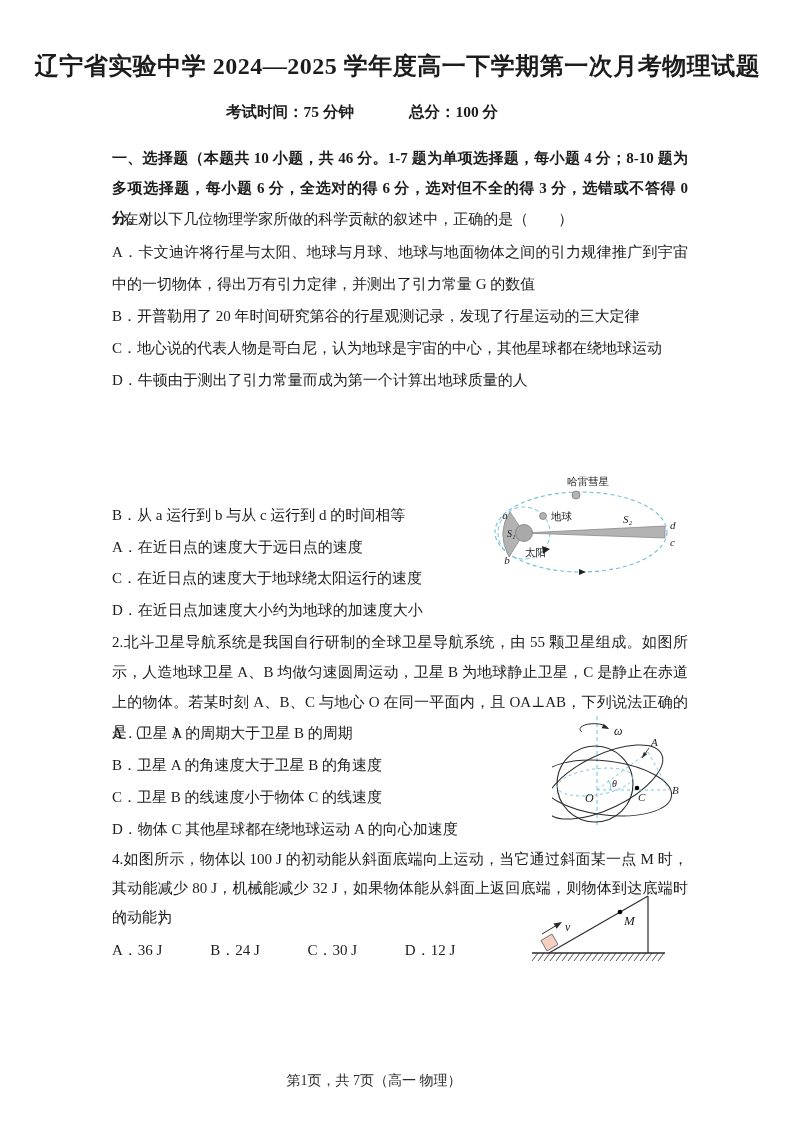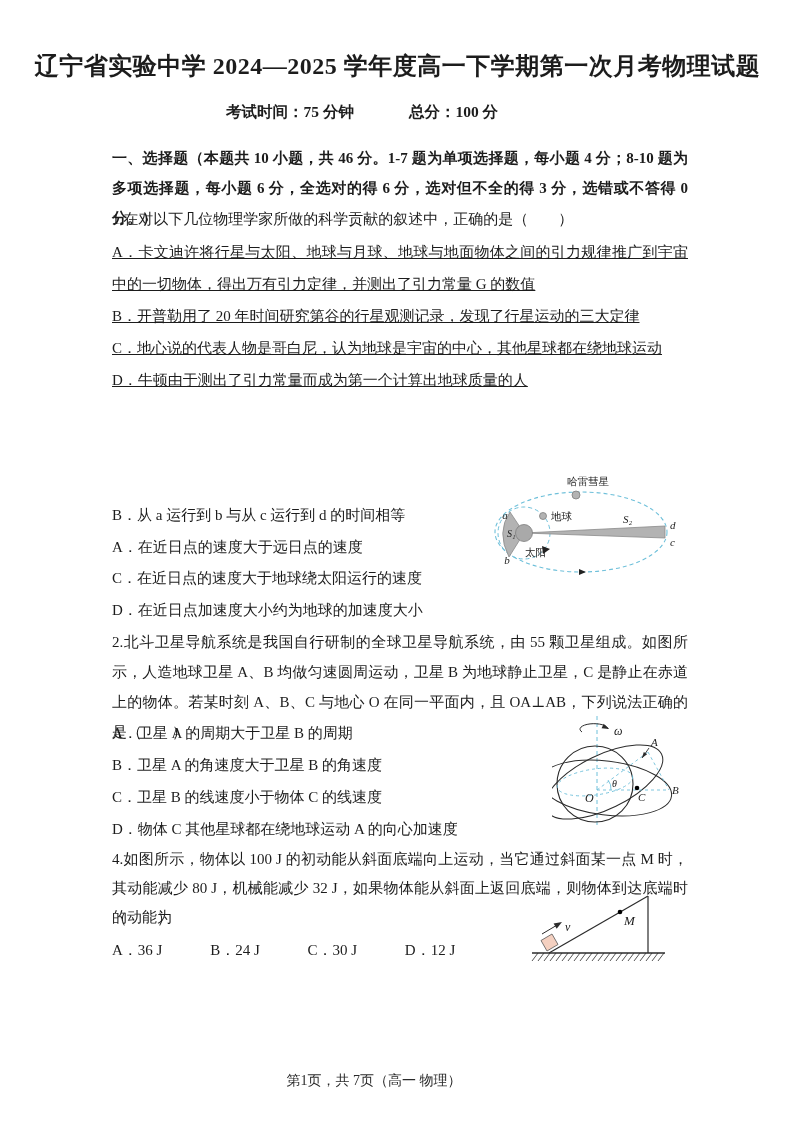--- a/index.html
+++ b/index.html
@@ -8,21 +8,21 @@
     background:#ffffff; overflow:hidden;
     font-family:"Liberation Serif","DejaVu Serif",serif; color:#1c1c1c;
   }
   .abs { position:absolute; }
   .title { left:0; top:50px; width:795px; text-align:center; font-size:24px; font-weight:bold; letter-spacing:0.5px; }
   .info  { left:0; top:102px; width:724px; text-align:center; font-size:15.5px; font-weight:bold; }
   .info span + span { margin-left:55px; }
   .blk { left:112px; width:576px; font-size:15px; text-align:justify; line-height:31px; }
   .section { top:143px; line-height:30px; font-weight:bold; }
   .q1s { top:204px; line-height:30px; }
-  .q1o { top:236px; line-height:32px;text-decoration:underline; }
+  .q1o { top:236px; line-height:32px; }
   .q2s { top:398px; line-height:33.5px; }
   .q2o { top:500px; line-height:31.5px; }
   .q3s { top:627px; line-height:30px; }
   .q3o { top:717px; line-height:32px; }
   .q4s { top:845px; line-height:29px; }
   .q4b { top:903px; }
   .q4o { top:935px; }
   .q4o span { margin-right:44px; }
   .footer { left:0; top:1072px; width:748px; text-align:center; font-size:14px; color:#2a2a2a; }
   .b { font-weight:bold; }

